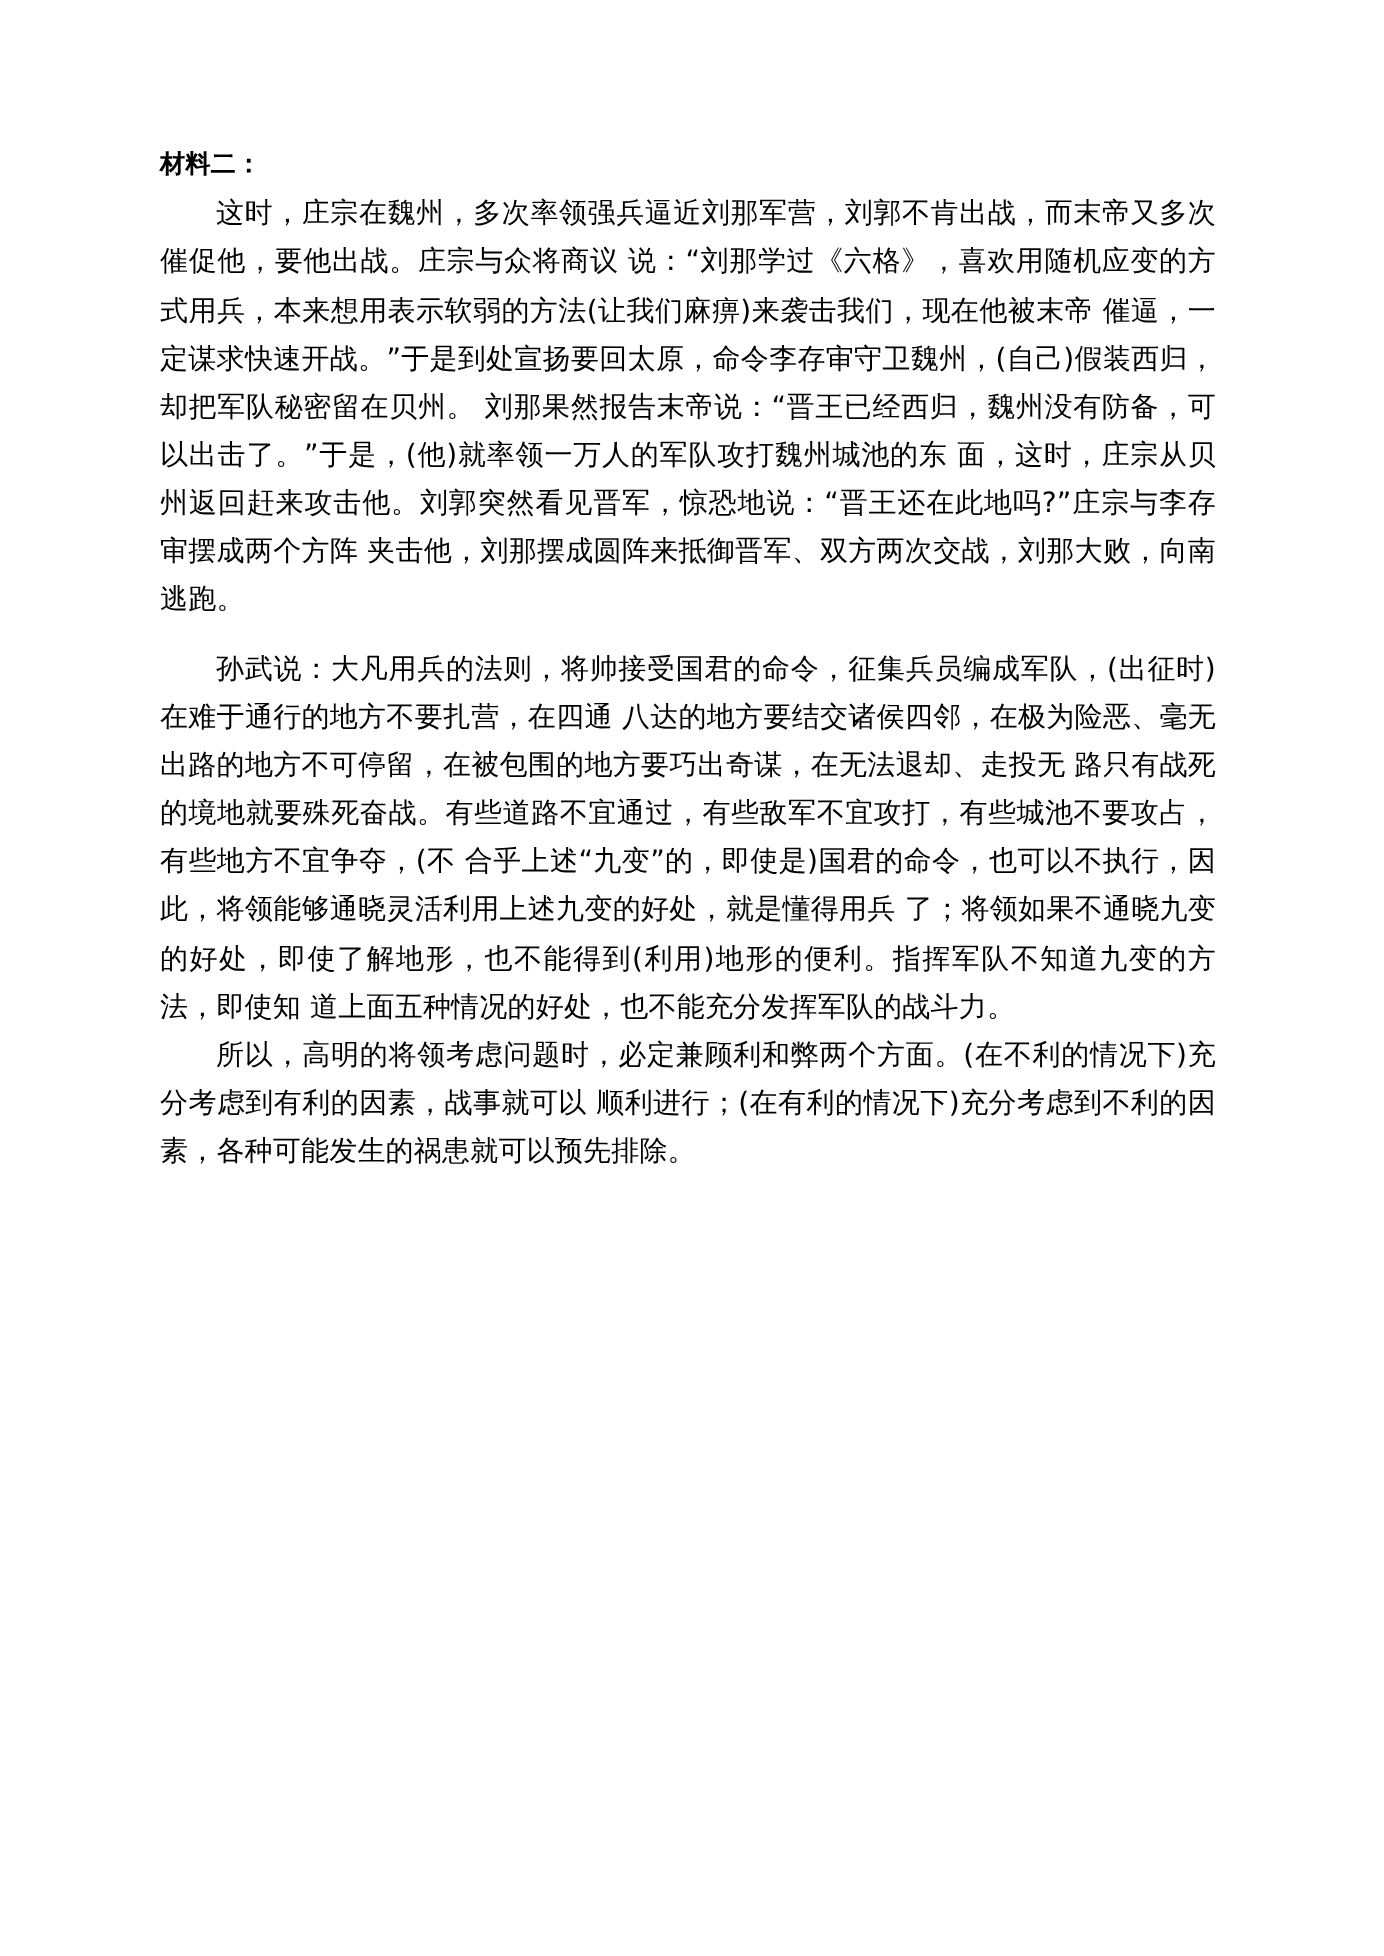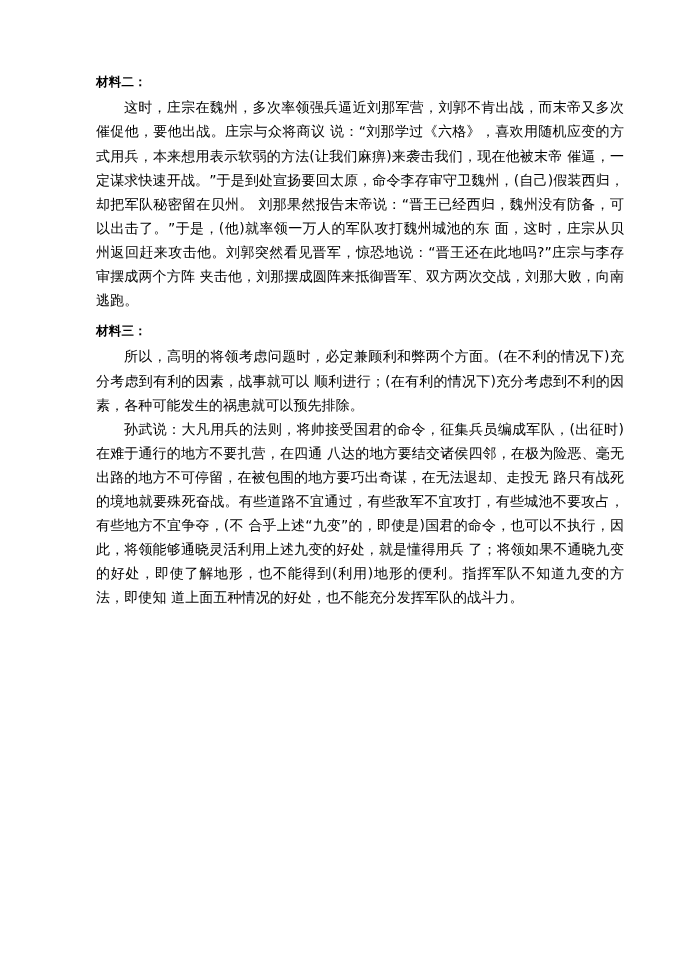--- a/index.html
+++ b/index.html
@@ -13,21 +13,21 @@
     background: #ffffff;
     margin: 0 auto;
     position: relative;
     box-sizing: border-box;
     font-family: "DejaVu Sans", "Liberation Sans", sans-serif;
     color: #000000;
     overflow: hidden;
   }
   .content {
     position: absolute;
-    left: 96px;
+    left: 80px;
     top: 72px;
     width: 528px;
   }
   .section-heading {
     font-size: 12.5px;
     font-weight: bold;
     line-height: 1.55;
     margin: 0 0 2px 0;
     letter-spacing: 0.2px;
   }
@@ -56,20 +56,19 @@
 
     <div>
       <div class="section-heading">材料二：</div>
       <div class="heading-gap"></div>
       <p class="para">这时，庄宗在魏州，多次率领强兵逼近刘那军营，刘郭不肯出战，而末帝又多次催促他，要他出战。庄宗与众将商议 说：“刘那学过《六格》，喜欢用随机应变的方式用兵，本来想用表示软弱的方法(让我们麻痹)来袭击我们，现在他被末帝 催逼，一定谋求快速开战。”于是到处宣扬要回太原，命令李存审守卫魏州，(自己)假装西归，却把军队秘密留在贝州。 刘那果然报告末帝说：“晋王已经西归，魏州没有防备，可以出击了。”于是，(他)就率领一万人的军队攻打魏州城池的东 面，这时，庄宗从贝州返回赶来攻击他。刘郭突然看见晋军，惊恐地说：“晋王还在此地吗?”庄宗与李存审摆成两个方阵 夹击他，刘那摆成圆阵来抵御晋军、双方两次交战，刘那大败，向南逃跑。</p>
     </div>
 
     <div class="block-gap"></div>
 
     <div>
-      <div class="section-heading">材料三：</div>
       <div class="heading-gap"></div>
+      <p class="para">孙武说：大凡用兵的法则，将帅接受国君的命令，征集兵员编成军队，(出征时)在难于通行的地方不要扎营，在四通 八达的地方要结交诸侯四邻，在极为险恶、毫无出路的地方不可停留，在被包围的地方要巧出奇谋，在无法退却、走投无 路只有战死的境地就要殊死奋战。有些道路不宜通过，有些敌军不宜攻打，有些城池不要攻占，有些地方不宜争夺，(不 合乎上述“九变”的，即使是)国君的命令，也可以不执行，因此，将领能够通晓灵活利用上述九变的好处，就是懂得用兵 了；将领如果不通晓九变的好处，即使了解地形，也不能得到(利用)地形的便利。指挥军队不知道九变的方法，即使知 道上面五种情况的好处，也不能充分发挥军队的战斗力。</p>
       <p class="para">所以，高明的将领考虑问题时，必定兼顾利和弊两个方面。(在不利的情况下)充分考虑到有利的因素，战事就可以 顺利进行；(在有利的情况下)充分考虑到不利的因素，各种可能发生的祸患就可以预先排除。</p>
-      <p class="para">孙武说：大凡用兵的法则，将帅接受国君的命令，征集兵员编成军队，(出征时)在难于通行的地方不要扎营，在四通 八达的地方要结交诸侯四邻，在极为险恶、毫无出路的地方不可停留，在被包围的地方要巧出奇谋，在无法退却、走投无 路只有战死的境地就要殊死奋战。有些道路不宜通过，有些敌军不宜攻打，有些城池不要攻占，有些地方不宜争夺，(不 合乎上述“九变”的，即使是)国君的命令，也可以不执行，因此，将领能够通晓灵活利用上述九变的好处，就是懂得用兵 了；将领如果不通晓九变的好处，即使了解地形，也不能得到(利用)地形的便利。指挥军队不知道九变的方法，即使知 道上面五种情况的好处，也不能充分发挥军队的战斗力。</p>
     </div>
 
   </div>
 </div>
 
 </body></html>

